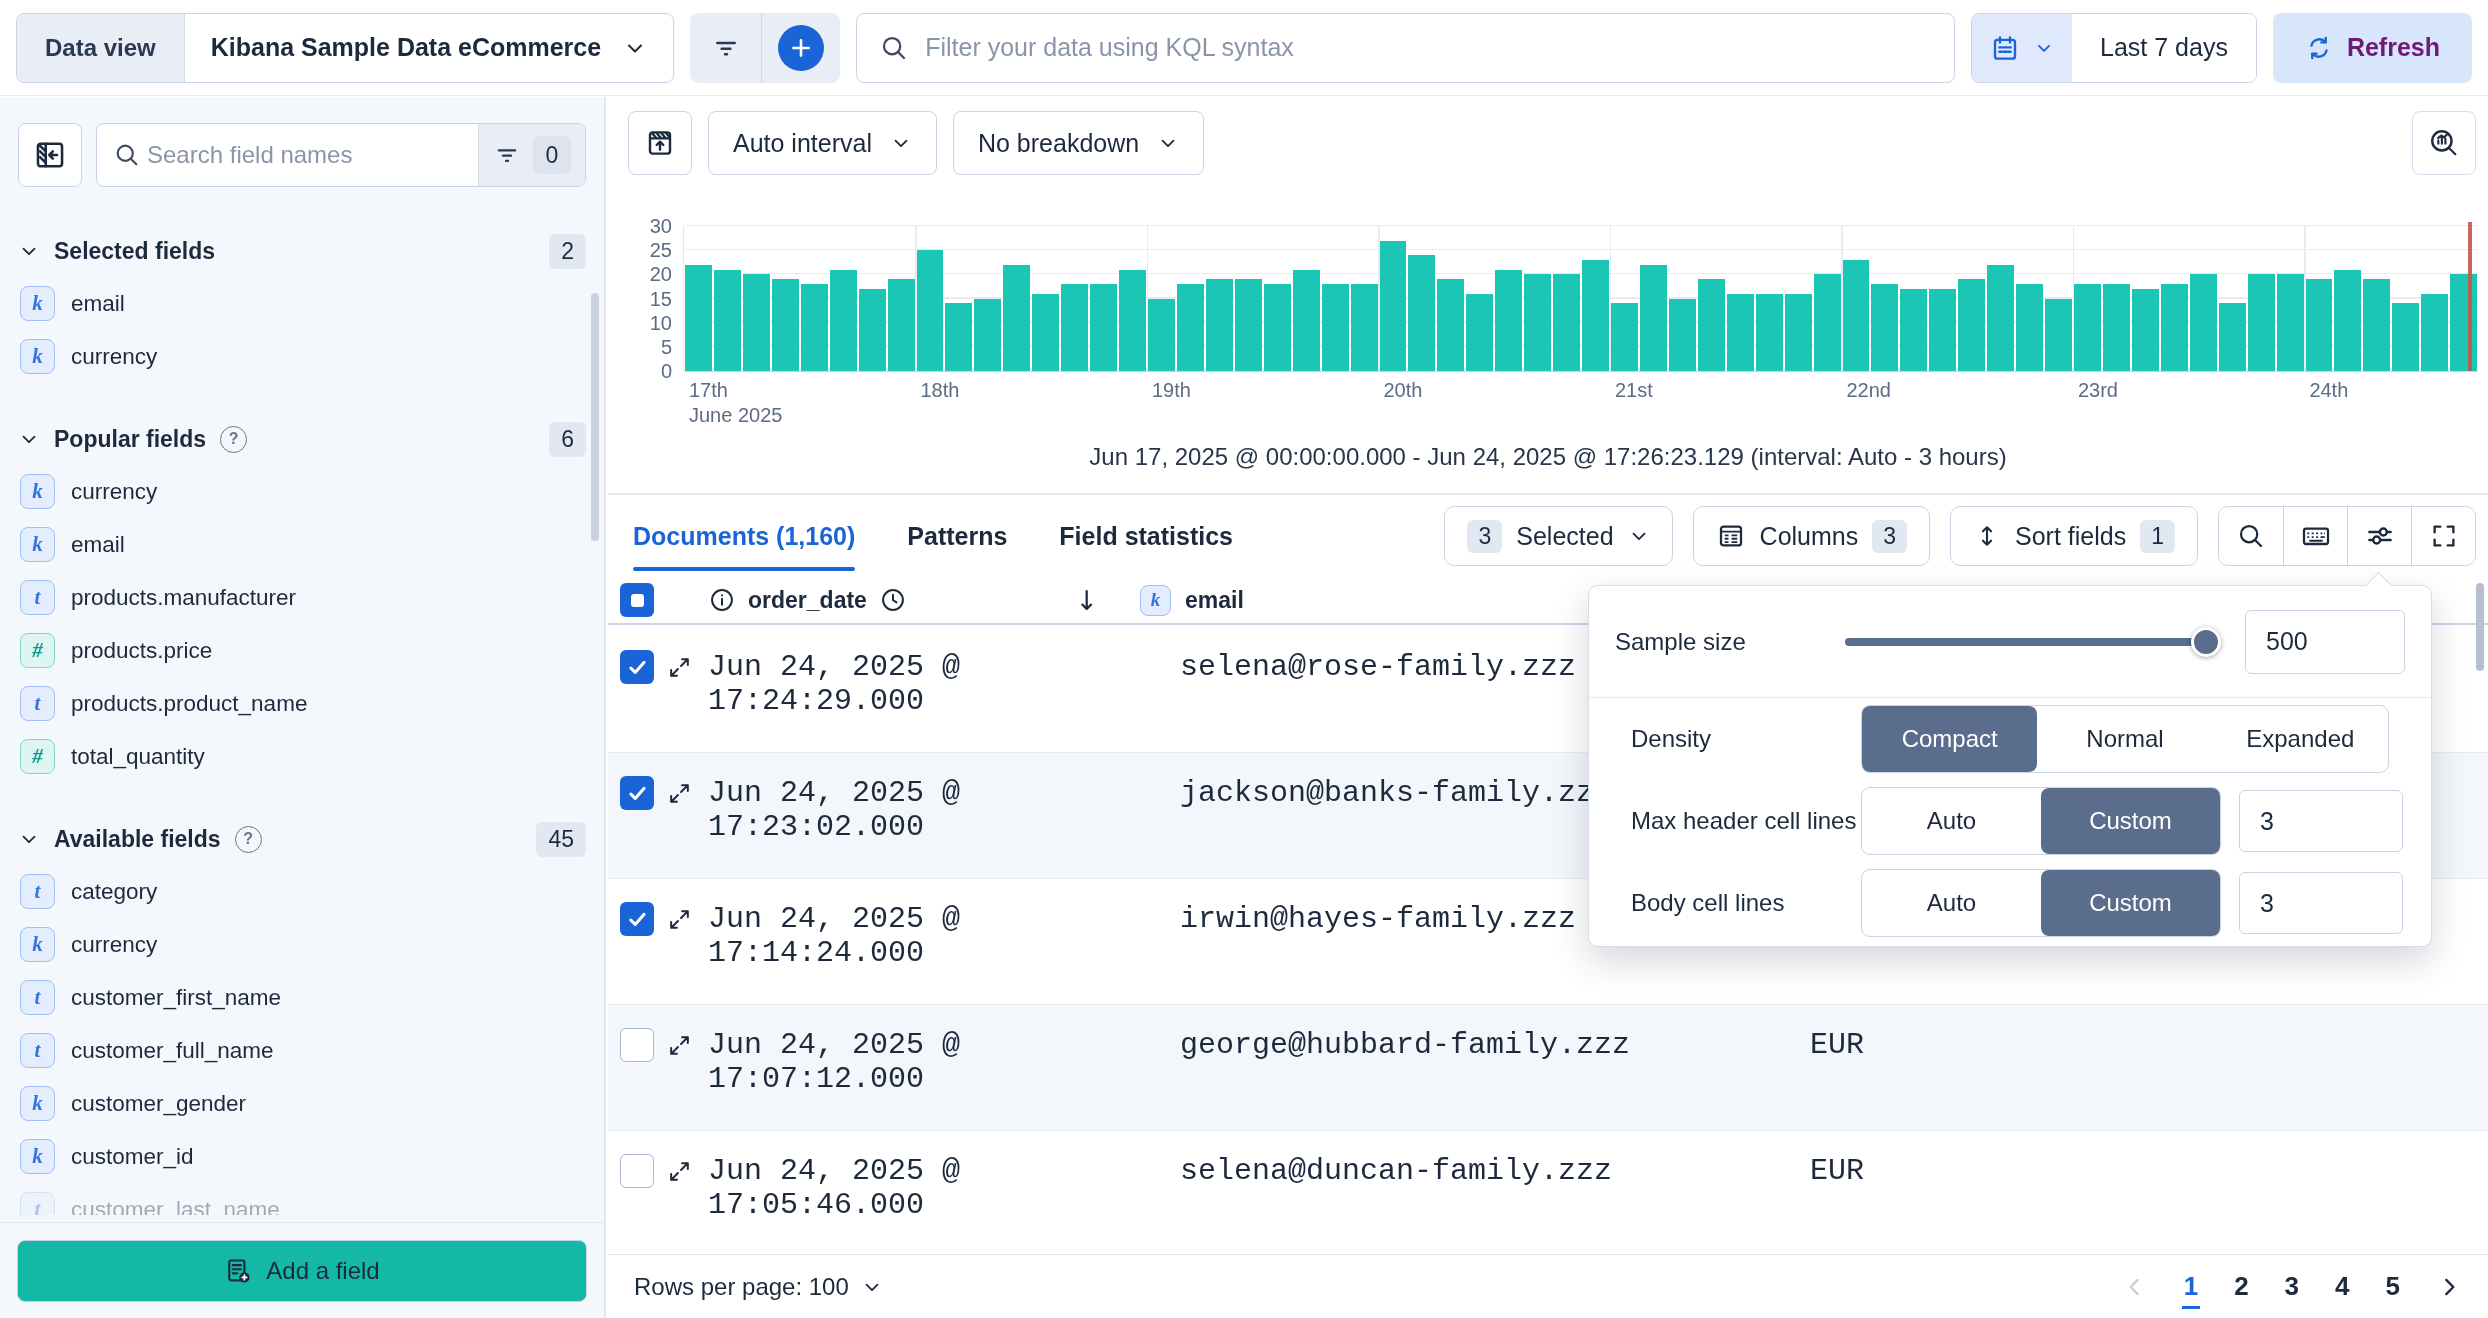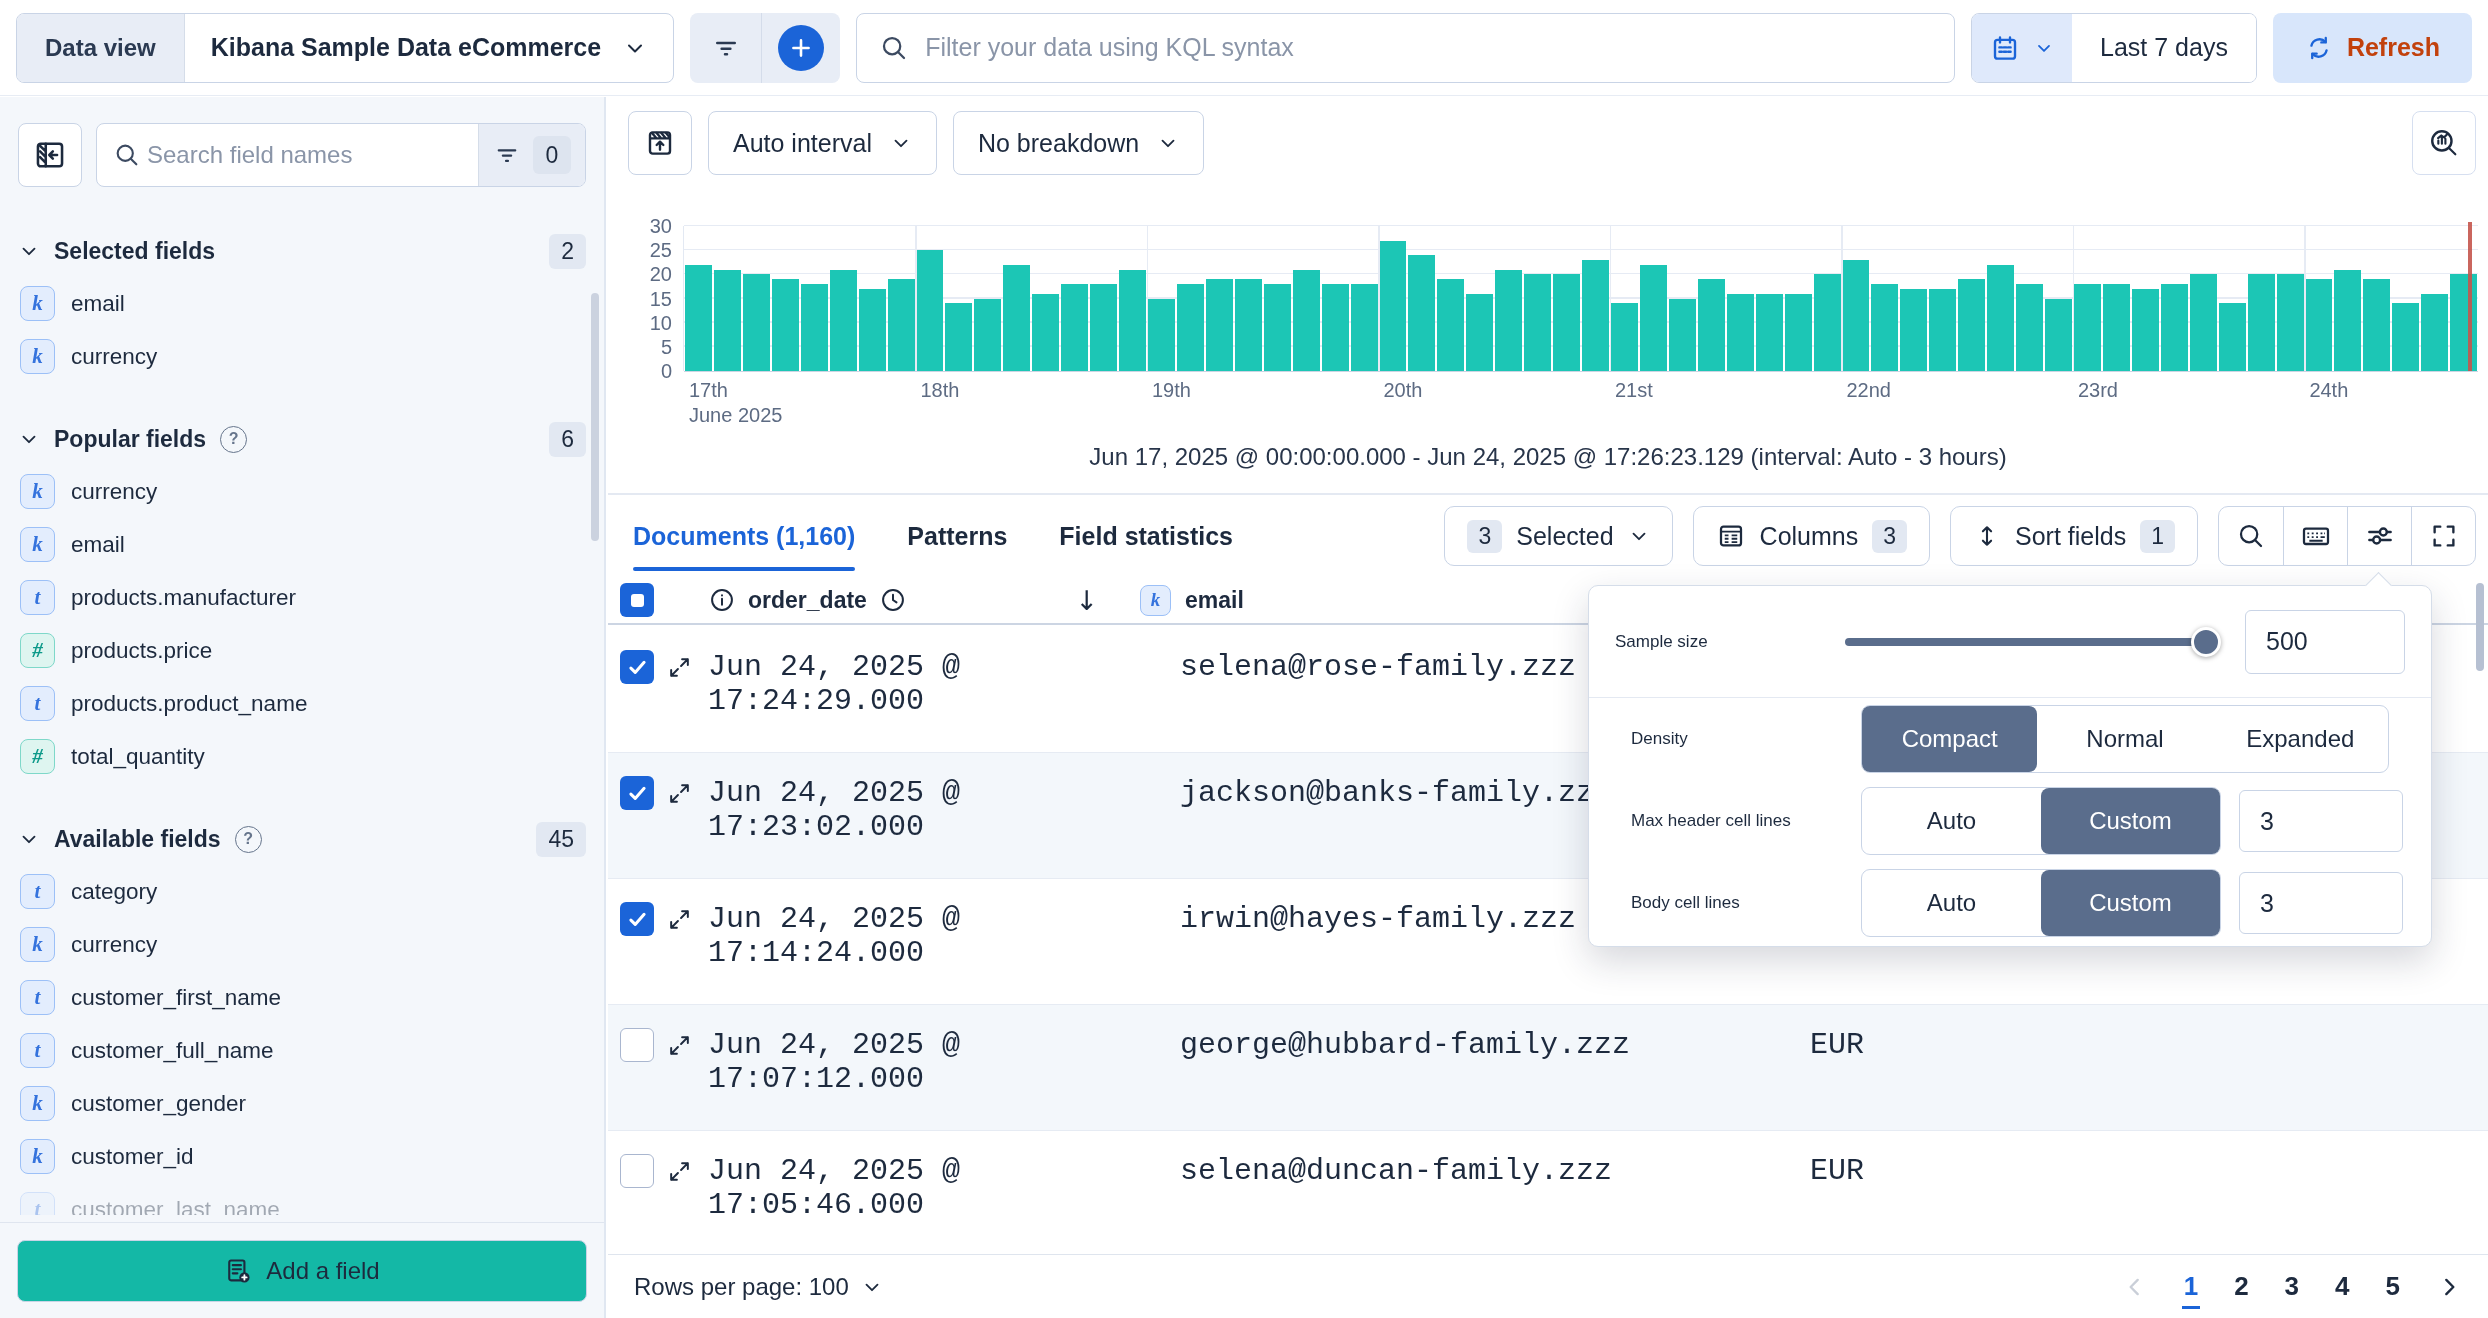--- a/index.html
+++ b/index.html
@@ -20,21 +20,21 @@
   .filter-group { display:flex; height:70px; background:#e8edf6; border-radius:8px; align-items:center; }
   .filter-btn { width:72px; height:70px; display:flex; align-items:center; justify-content:center; cursor:pointer; border-right:1.5px solid #d4dcea; }
   .plus-btn { width:78px; height:70px; display:flex; align-items:center; justify-content:center; cursor:pointer; }
   .plus-circle { width:46px; height:46px; border-radius:50%; background:#1b64d8; color:#fff; display:flex; align-items:center; justify-content:center; }
   .kql { flex:1; height:70px; border:1.5px solid #c9d4e6; border-radius:8px; background:#fff; display:flex; align-items:center; gap:16px; padding:0 22px; }
   .kql input { border:none; outline:none; flex:1; font-size:25px; font-family:"Liberation Sans",sans-serif; color:#1d2a3e; background:transparent; }
   .kql input::placeholder { color:#8a95a8; }
   .cal-group { display:flex; height:70px; border:1.5px solid #c9d4e6; border-radius:8px; overflow:hidden; }
   .cal-btn { background:#dfe9fb; display:flex; align-items:center; gap:14px; padding:0 18px; cursor:pointer; }
   .timerange { background:#fff; display:flex; align-items:center; padding:0 28px; font-size:25px; cursor:pointer; }
-  .refresh-btn { height:70px; background:#d8e6fb; border-radius:8px; display:flex; align-items:center; gap:14px; padding:0 32px; color:#c2410c; font-size:25px; font-weight:600; cursor:pointer; }
+  .refresh-btn { height:70px; background:#d8e6fb; border-radius:8px; display:flex; align-items:center; gap:14px; padding:0 32px; color:#701a75; font-size:25px; font-weight:600; cursor:pointer; }
 
   
   .sidebar { position:absolute; top:97px; left:0; width:606px; bottom:0; background:#f4f7fb; border-right:2px solid #e0e7f1; }
   .sb-controls { display:flex; gap:14px; padding:26px 18px 8px 18px; }
   .sb-collapse { width:64px; height:64px; background:#fff; border:1.5px solid #c9d4e6; border-radius:8px; display:flex; align-items:center; justify-content:center; cursor:pointer; flex:none; }
   .sb-search { flex:1; height:64px; background:#fff; border:1.5px solid #c9d4e6; border-radius:8px; display:flex; align-items:center; overflow:hidden; }
   .sb-search input { border:none; outline:none; flex:1; font-size:24px; padding:0 6px; color:#404040; background:transparent; font-family:"Liberation Sans",sans-serif; }
   .sb-search input::placeholder { color:#8a95a8; }
   .sb-search .mag { padding-left:16px; }
   .sb-search-cap { height:100%; background:#e8edf6; display:flex; align-items:center; gap:12px; padding:0 14px; border-left:1.5px solid #d5dde9; }
@@ -119,21 +119,21 @@
   .page-chev { cursor:pointer; }
   .page-chev.disabled { opacity:.4; }
 
   
   .popover { position:absolute; left:1588px; top:585px; width:844px; height:362px; background:#fff;
     border:1.5px solid #d5dde9; border-radius:10px; box-shadow:0 14px 36px rgba(25,35,60,.18); z-index:20; }
   .pop-arrow { position:absolute; top:-10px; left:780px; width:19px; height:19px; background:#fff;
     border-left:1.5px solid #d5dde9; border-top:1.5px solid #d5dde9; transform:rotate(45deg); }
   .pop-r1 { height:112px; display:flex; align-items:center; padding:0 26px; border-bottom:1.5px solid #e4e9f2; }
   .pop-row { height:82px; display:flex; align-items:center; padding:0 42px; }
-  .pop-label { flex:none; width:230px; font-size:17px; }
+  .pop-label { flex:none; width:230px; font-size:24px; }
   .slider-wrap { width:372px; height:62px; display:flex; align-items:center; position:relative; }
   .slider-track { width:100%; height:8px; border-radius:4px; background:#5a6d8c; position:relative; cursor:pointer; }
   .slider-thumb { position:absolute; right:-4px; top:-11px; width:30px; height:30px; border-radius:50%; background:#5a6d8c; border:3px solid #fff; box-shadow:0 1px 5px rgba(0,0,0,.35); cursor:pointer; }
   .pop-input { height:64px; border:1.5px solid #c9d4e6; border-radius:6px; font-size:25px; padding-left:20px; color:#1d2a3e; width:160px; margin-left:auto; font-family:"Liberation Sans",sans-serif; outline:none; }
   .pop-input.small { height:62px; width:164px; margin-left:18px; }
   .seg { display:flex; height:68px; border:1.5px solid #c9d4e6; border-radius:9px; background:#fff; }
   .seg.grow { flex:1; }
   .seg.fixed { width:360px; flex:none; }
   .seg-opt { flex:1; display:flex; align-items:center; justify-content:center; font-size:24px; cursor:pointer; }
   .seg-opt.sel { background:#5a6d8c; color:#fff; border-radius:8px; }

